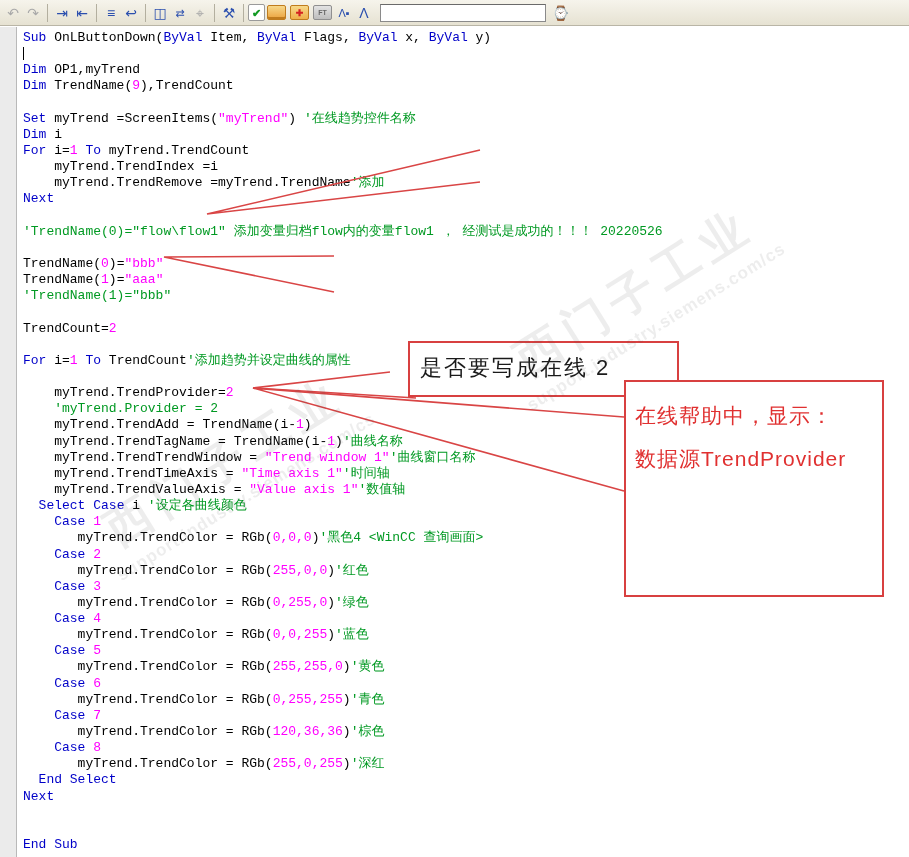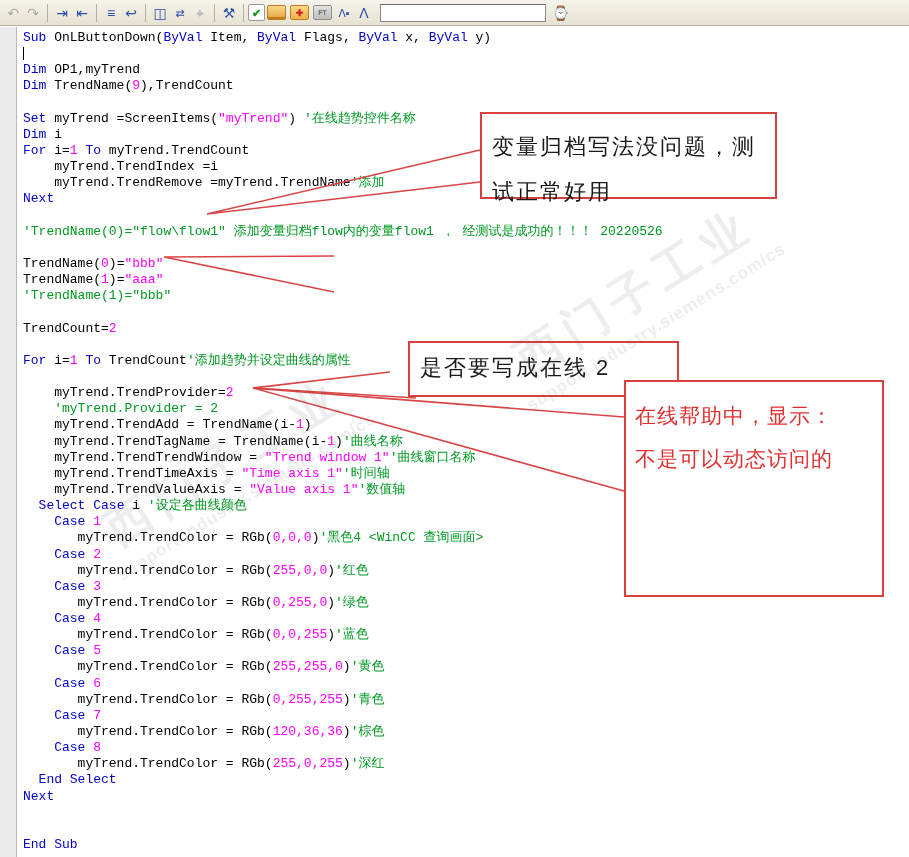--- a/index.html
+++ b/index.html
@@ -98,30 +98,26 @@
 
   <svg class="overlay" width="909" height="857">
     <g stroke="#d94545" stroke-width="1.6" fill="none">
       <path d="M480,150 L207,214 L480,182"></path>
       <path d="M334,256 L164,257 L334,292"></path>
       <path d="M390,372 L253,388 L416,398"></path>
       <path d="M624,417 L253,388 L624,491"></path>
     </g>
   </svg>
 
-  <div class="callout c1">
-      <div>变量归档写法没问题，测</div>
-      <div>试正常好用</div>
-    </div>
   <div class="callout c3">
       <div>是否要写成在线 2</div>
     </div>
   <div class="callout c4">
       <div>在线帮助中，显示：</div>
-      <div>不是可以动态访问的</div>
+      <div>数据源TrendProvider</div>
     </div>
 
   <div class="watermark wm1">
     <div class="wm-cn">西门子工业</div>
     <div class="wm-url">support.industry.siemens.com/cs</div>
   </div>
   <div class="watermark wm2">
     <div class="wm-cn">西门子工业</div>
     <div class="wm-url">support.industry.siemens.com/cs</div>
   </div>

